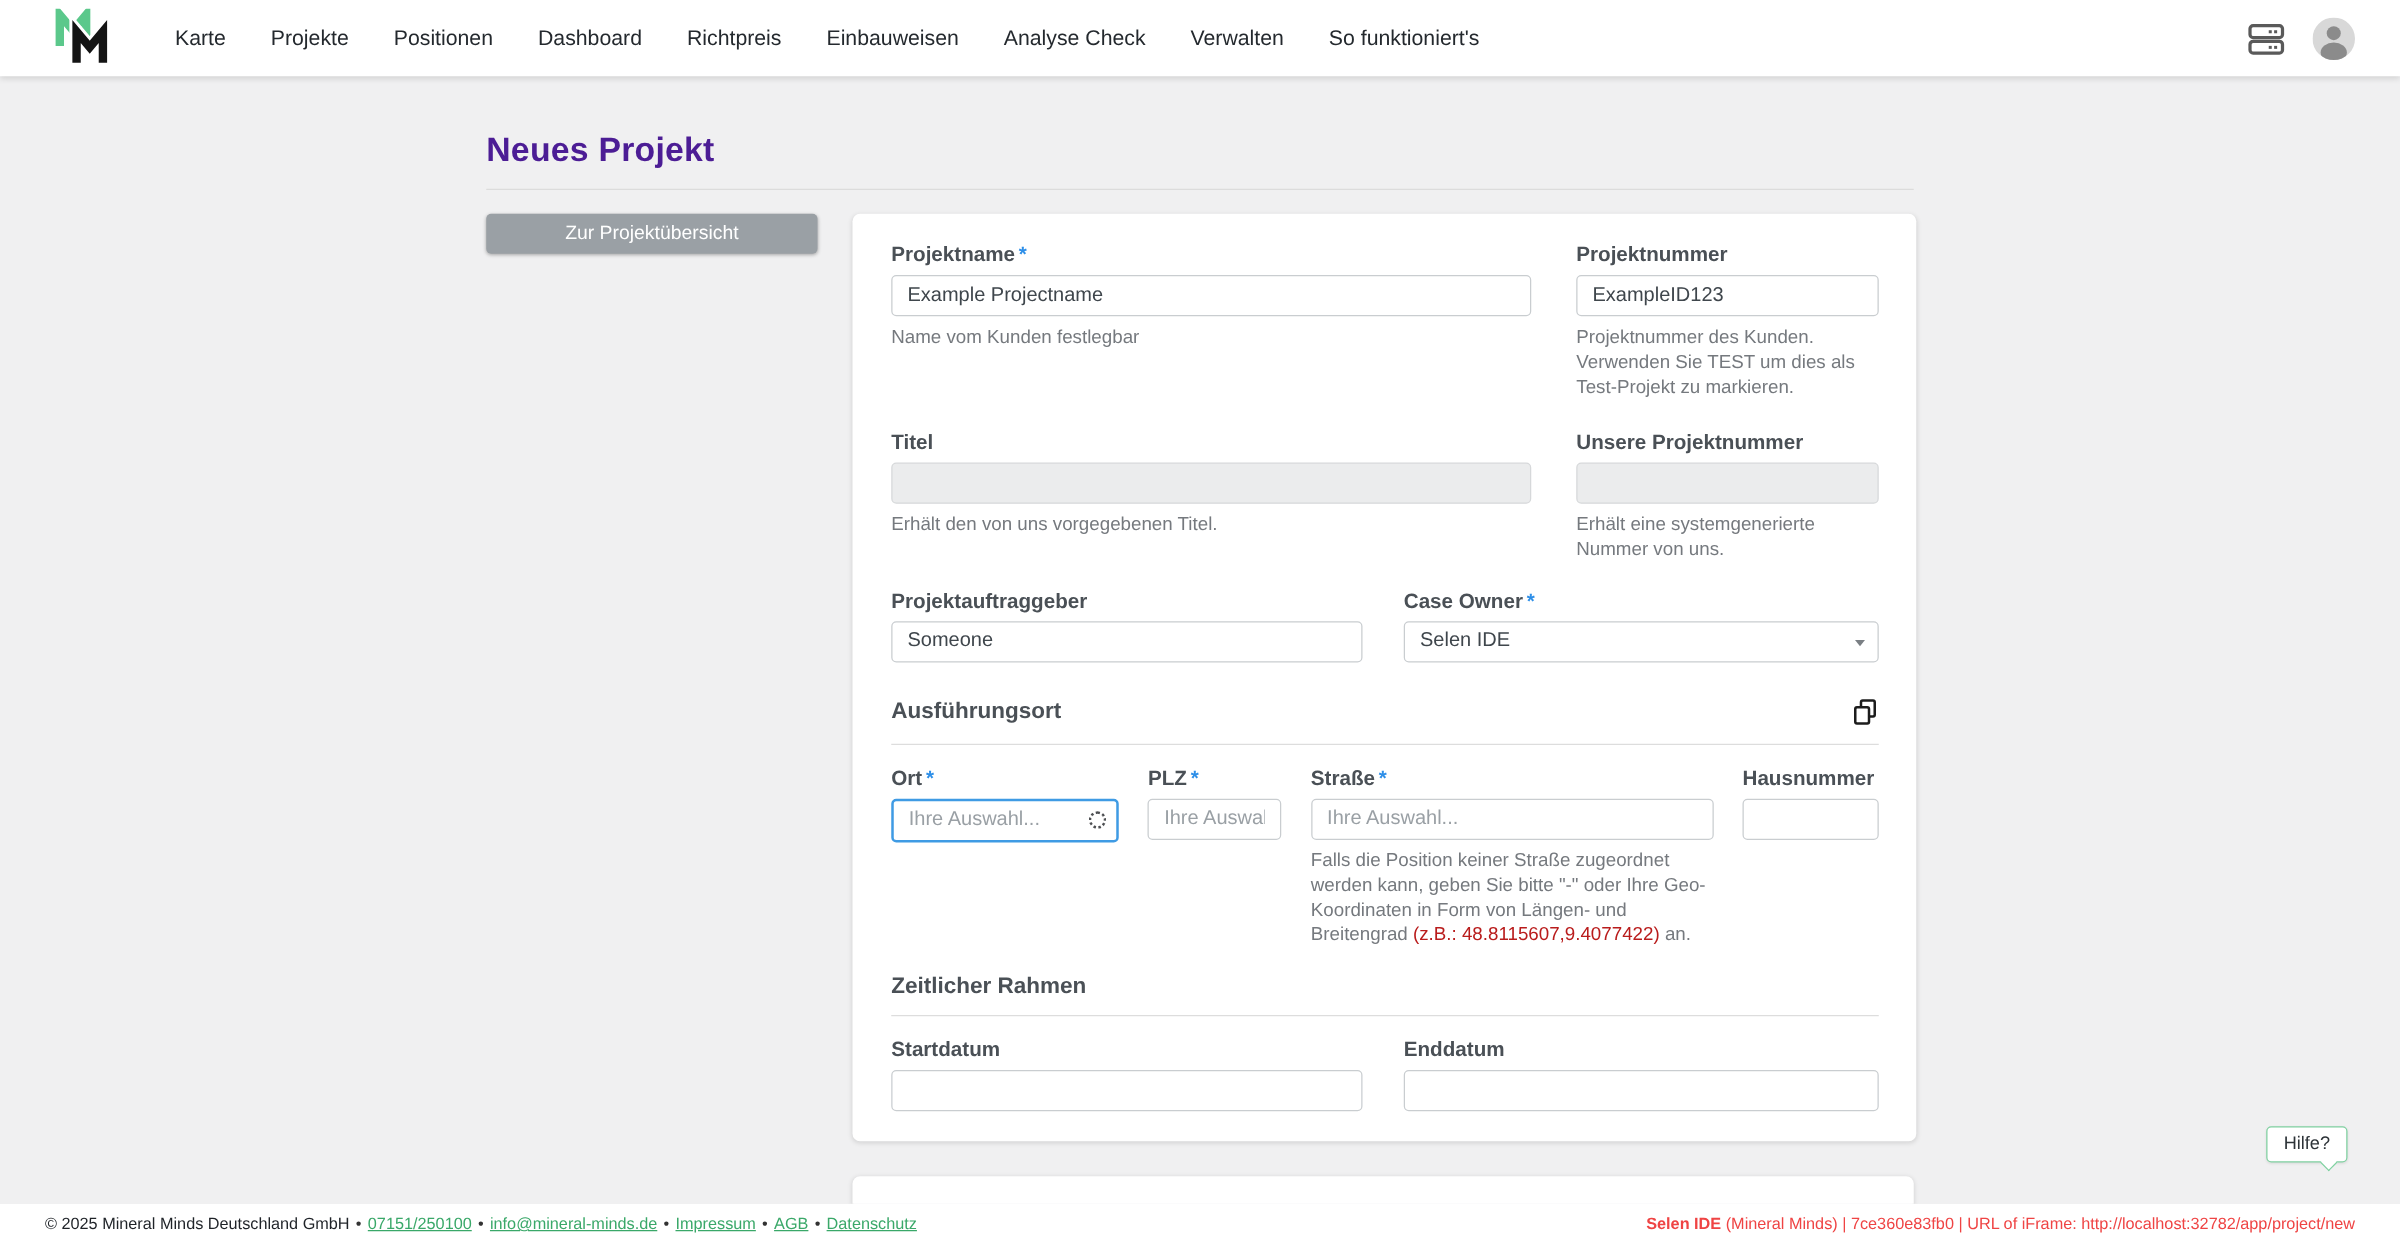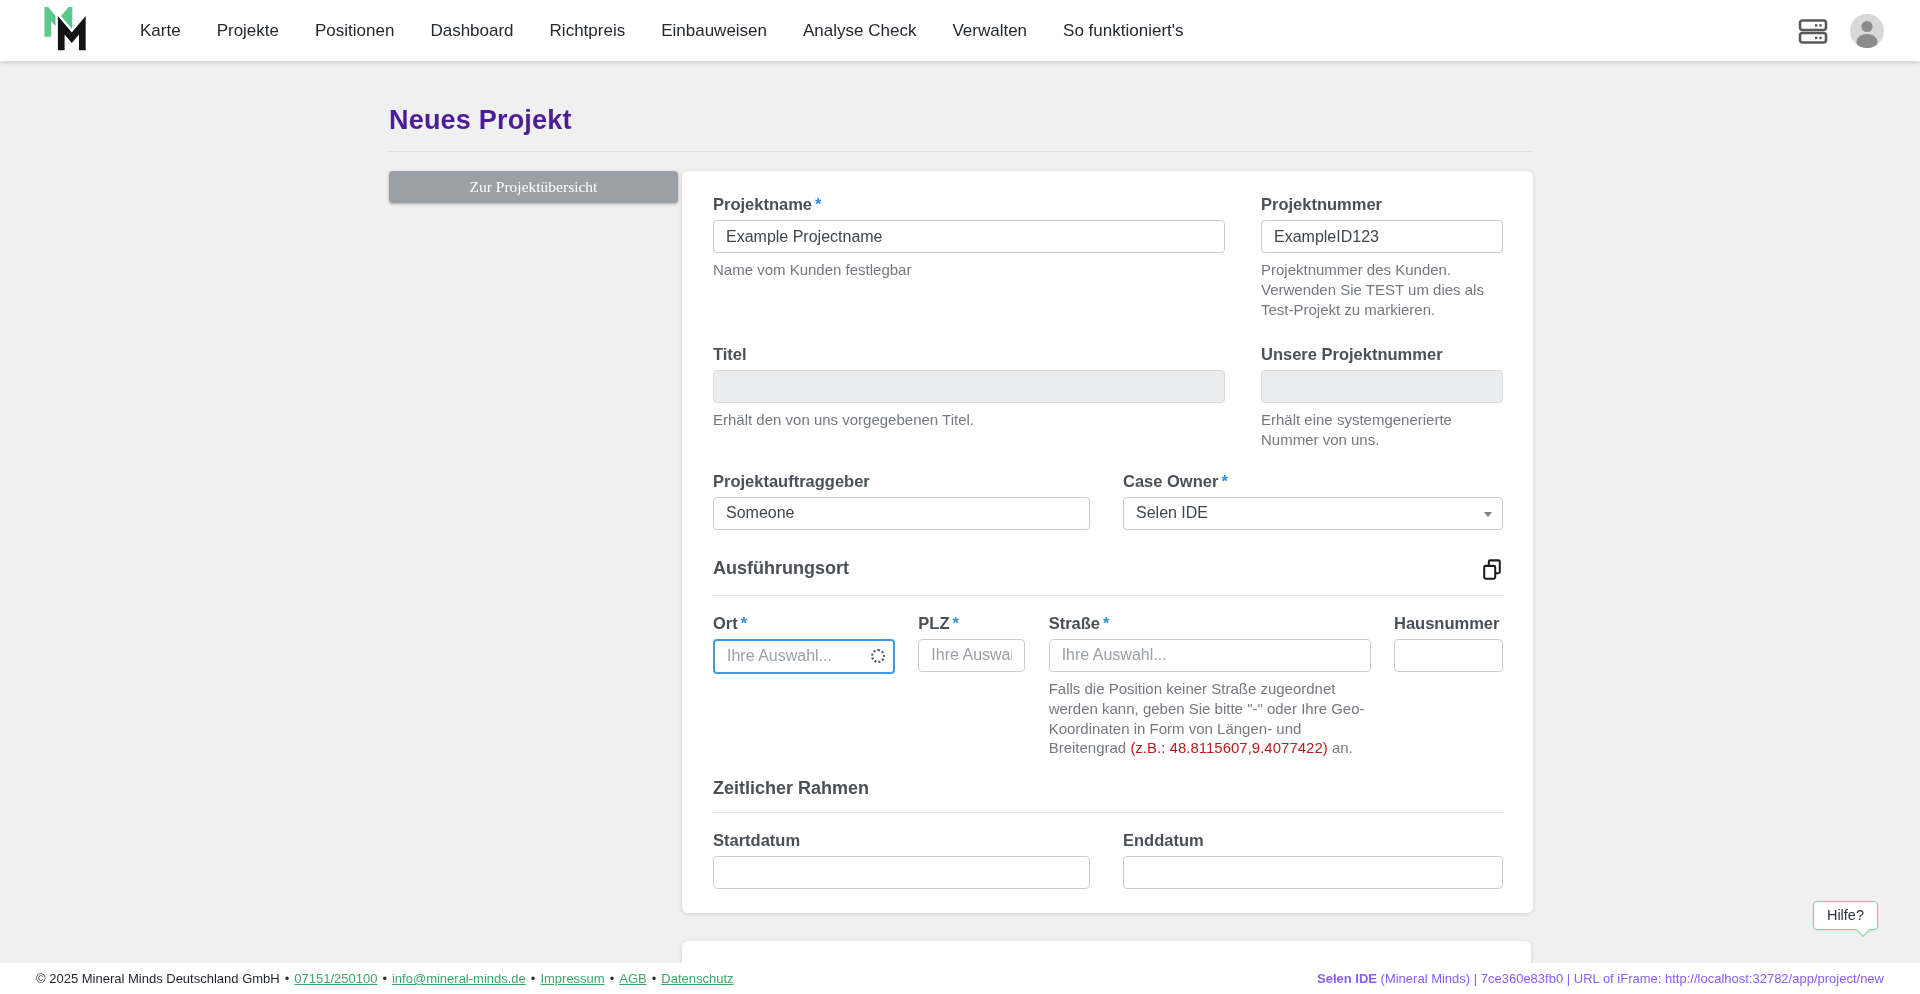--- a/index.html
+++ b/index.html
@@ -24,23 +24,23 @@
 
   
   .main { position:absolute; top:61px; bottom:31px; left:0; right:0; overflow:hidden; }
   .container { width:1142px; margin:0 auto; padding-top:44px; }
   .page-title { font-size:27px; font-weight:700; color:#4c1d95; margin:0; letter-spacing:.2px; }
   .title-rule { border:none; border-top:1px solid #dcdcdc; margin:15px 0 0; }
 
   .content-row { display:flex; margin-top:19px; gap:28px; align-items:flex-start; }
   .left-col { width:265px; flex:none; }
   .back-btn {
-    width:289px; height:32px; background:#9aa0a5; color:#fff; font-size:15.5px;
+    width:265px; height:32px; background:#9aa0a5; color:#fff; font-size:15.5px;
     border:none; border-radius:4px; box-shadow:0 1px 3px rgba(0,0,0,.3);
-    cursor:pointer; font-family:Liberation Serif, serif;
+    cursor:pointer; font-family:Liberation Sans, sans-serif;
   }
 
   .card {
     background:#fff; border-radius:6px; box-shadow:0 1px 4px rgba(0,0,0,.13);
   }
   .card-form { flex:1; padding:24px 30px 24px 31px; }
   .card-firm { margin-top:28px; padding:24px 30px; height:140px; }
 
   .field-label { font-size:16.5px; font-weight:700; color:#4a5056; display:block; margin-bottom:6px; }
   .req { color:#2e8fe8; margin-left:3px; }
@@ -101,21 +101,21 @@
 
   
   .footer {
     position:fixed; bottom:0; left:0; right:0; height:31px; background:#fff;
     display:flex; align-items:center; justify-content:space-between;
     padding:0 36px; z-index:60; font-size:13px; color:#1f2328;
   }
   .footer-left { display:flex; align-items:center; white-space:nowrap; }
   .footer-sep { margin:0 5px; color:#333; }
   .footer-link { color:#3aa869; text-decoration:underline; cursor:pointer; }
-  .footer-right { white-space:nowrap; color:#8b5cf6; }
+  .footer-right { white-space:nowrap; color:#ef4444; }
   .footer-right b { font-weight:700; }
 
   svg { display:block; }
 </style>
 </head>
 <body>
 
 <header class="navbar">
   <div class="logo-wrap">
     <svg viewBox="0 0 48 50" width="46" height="48">

